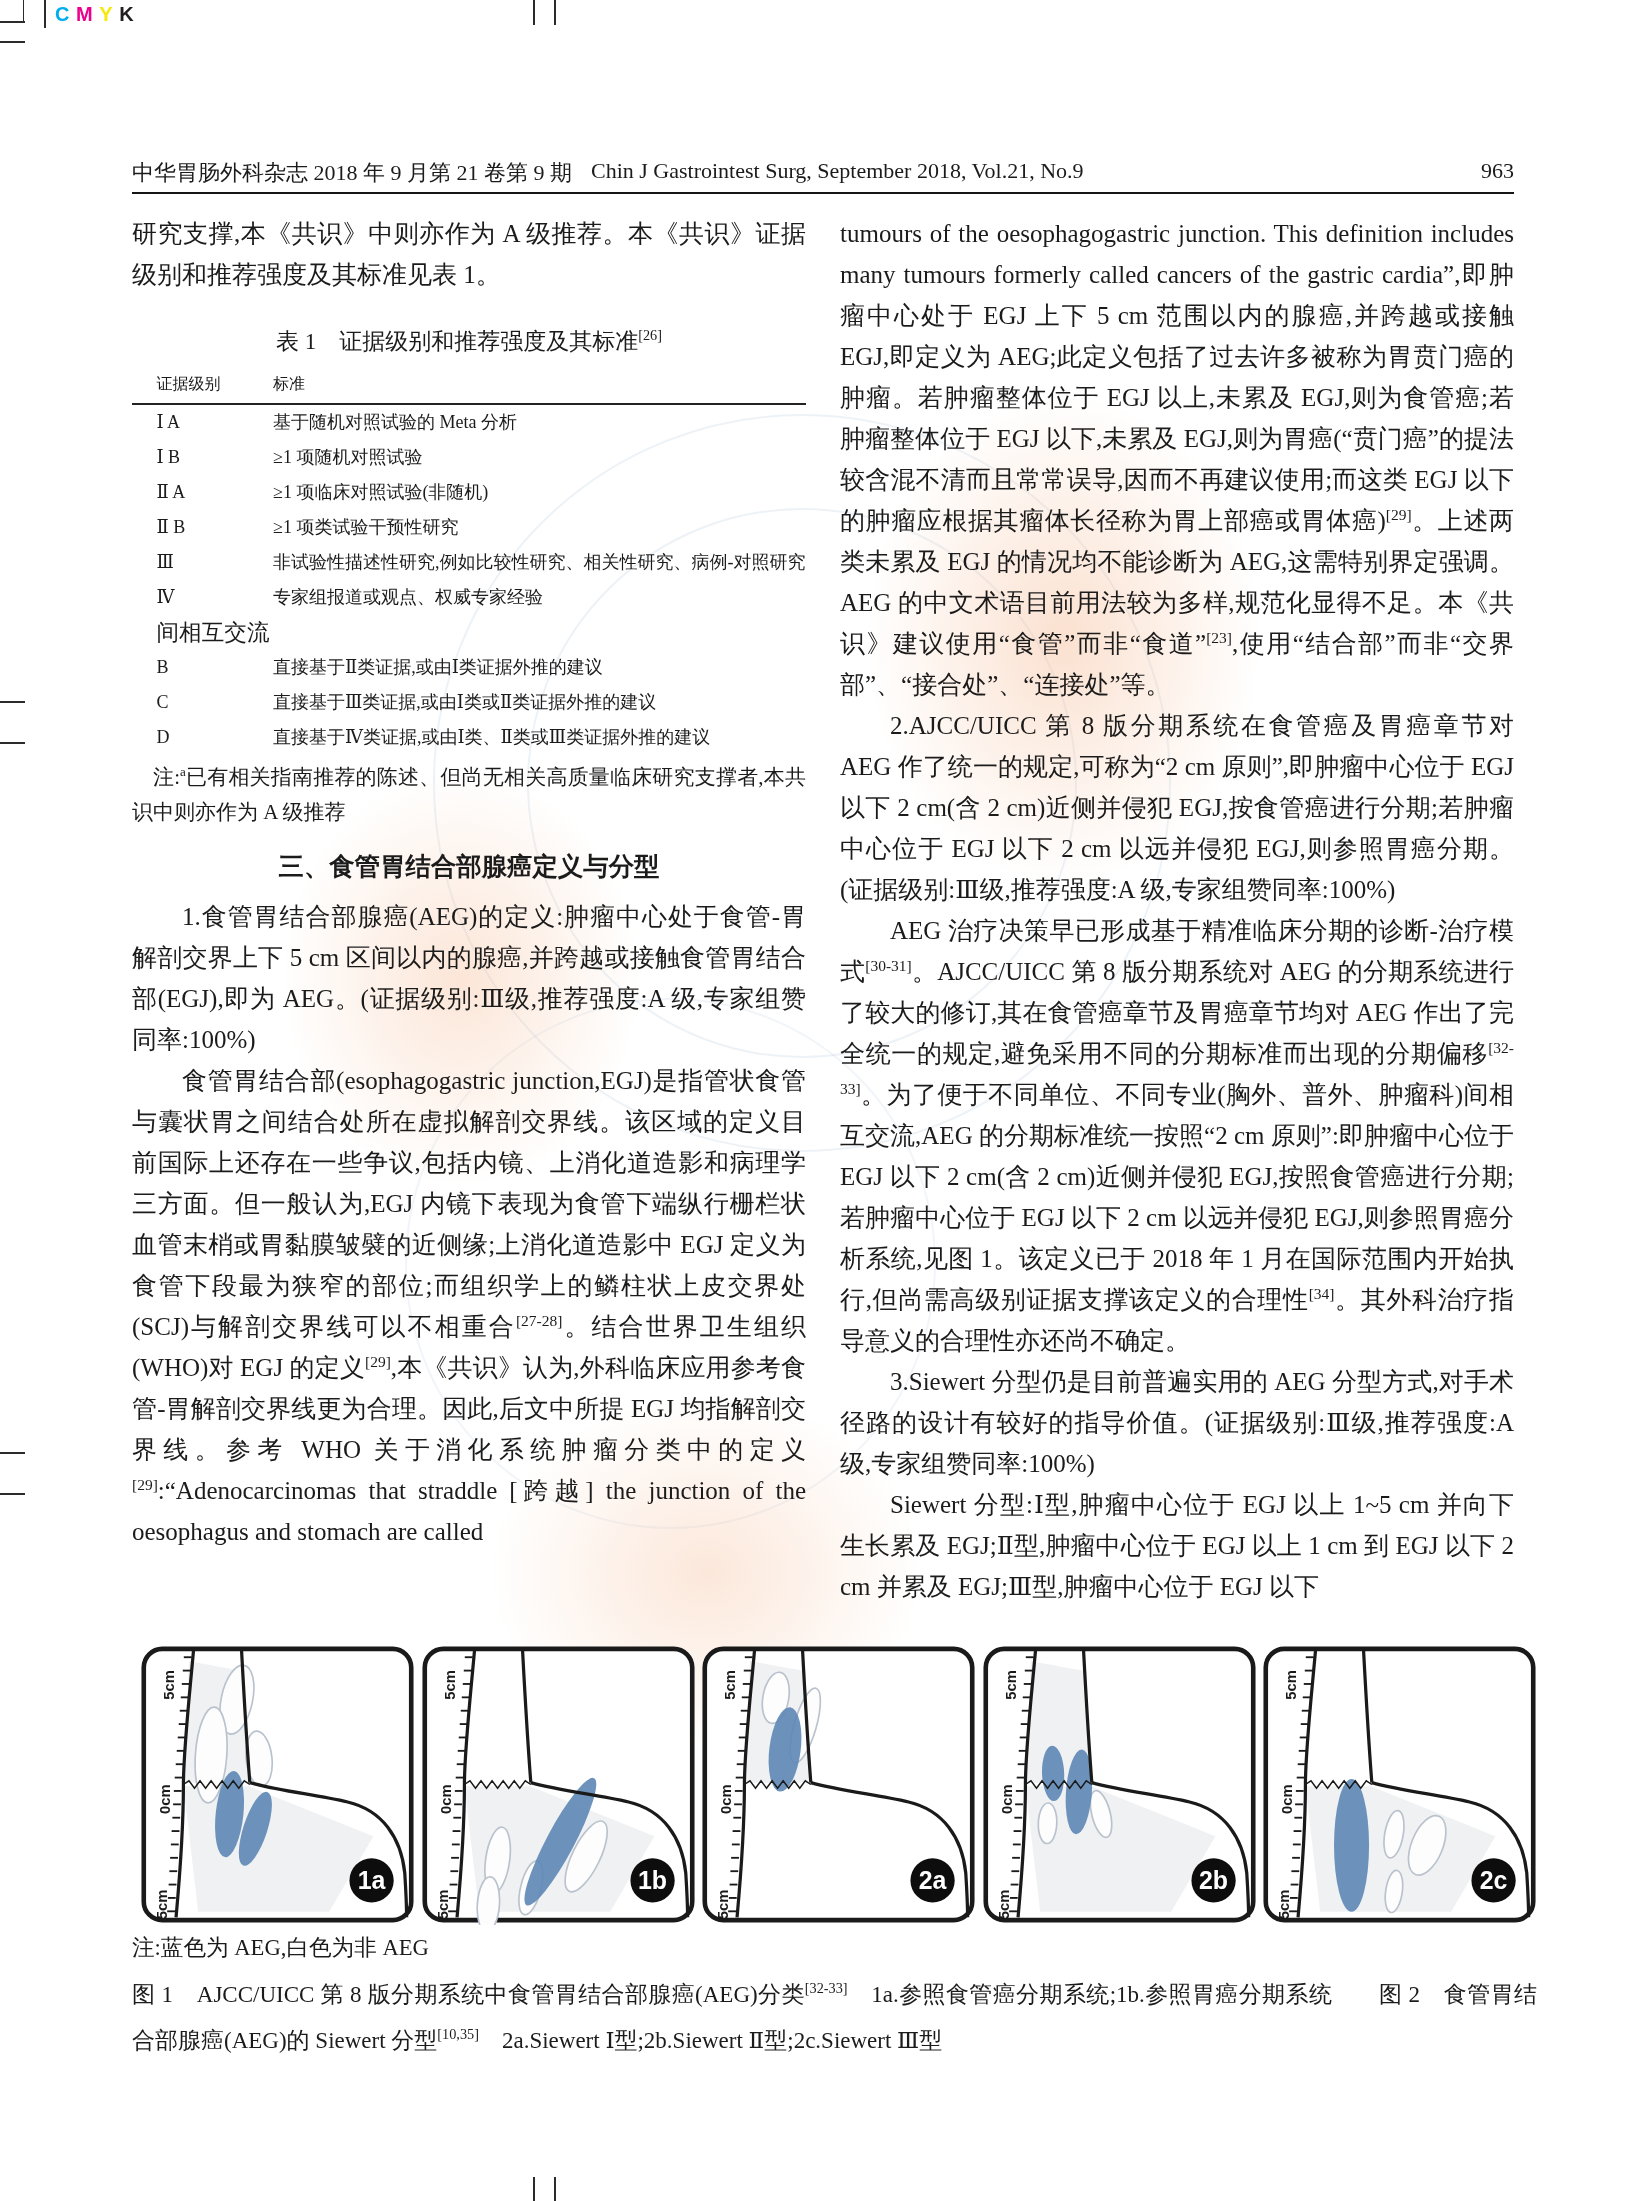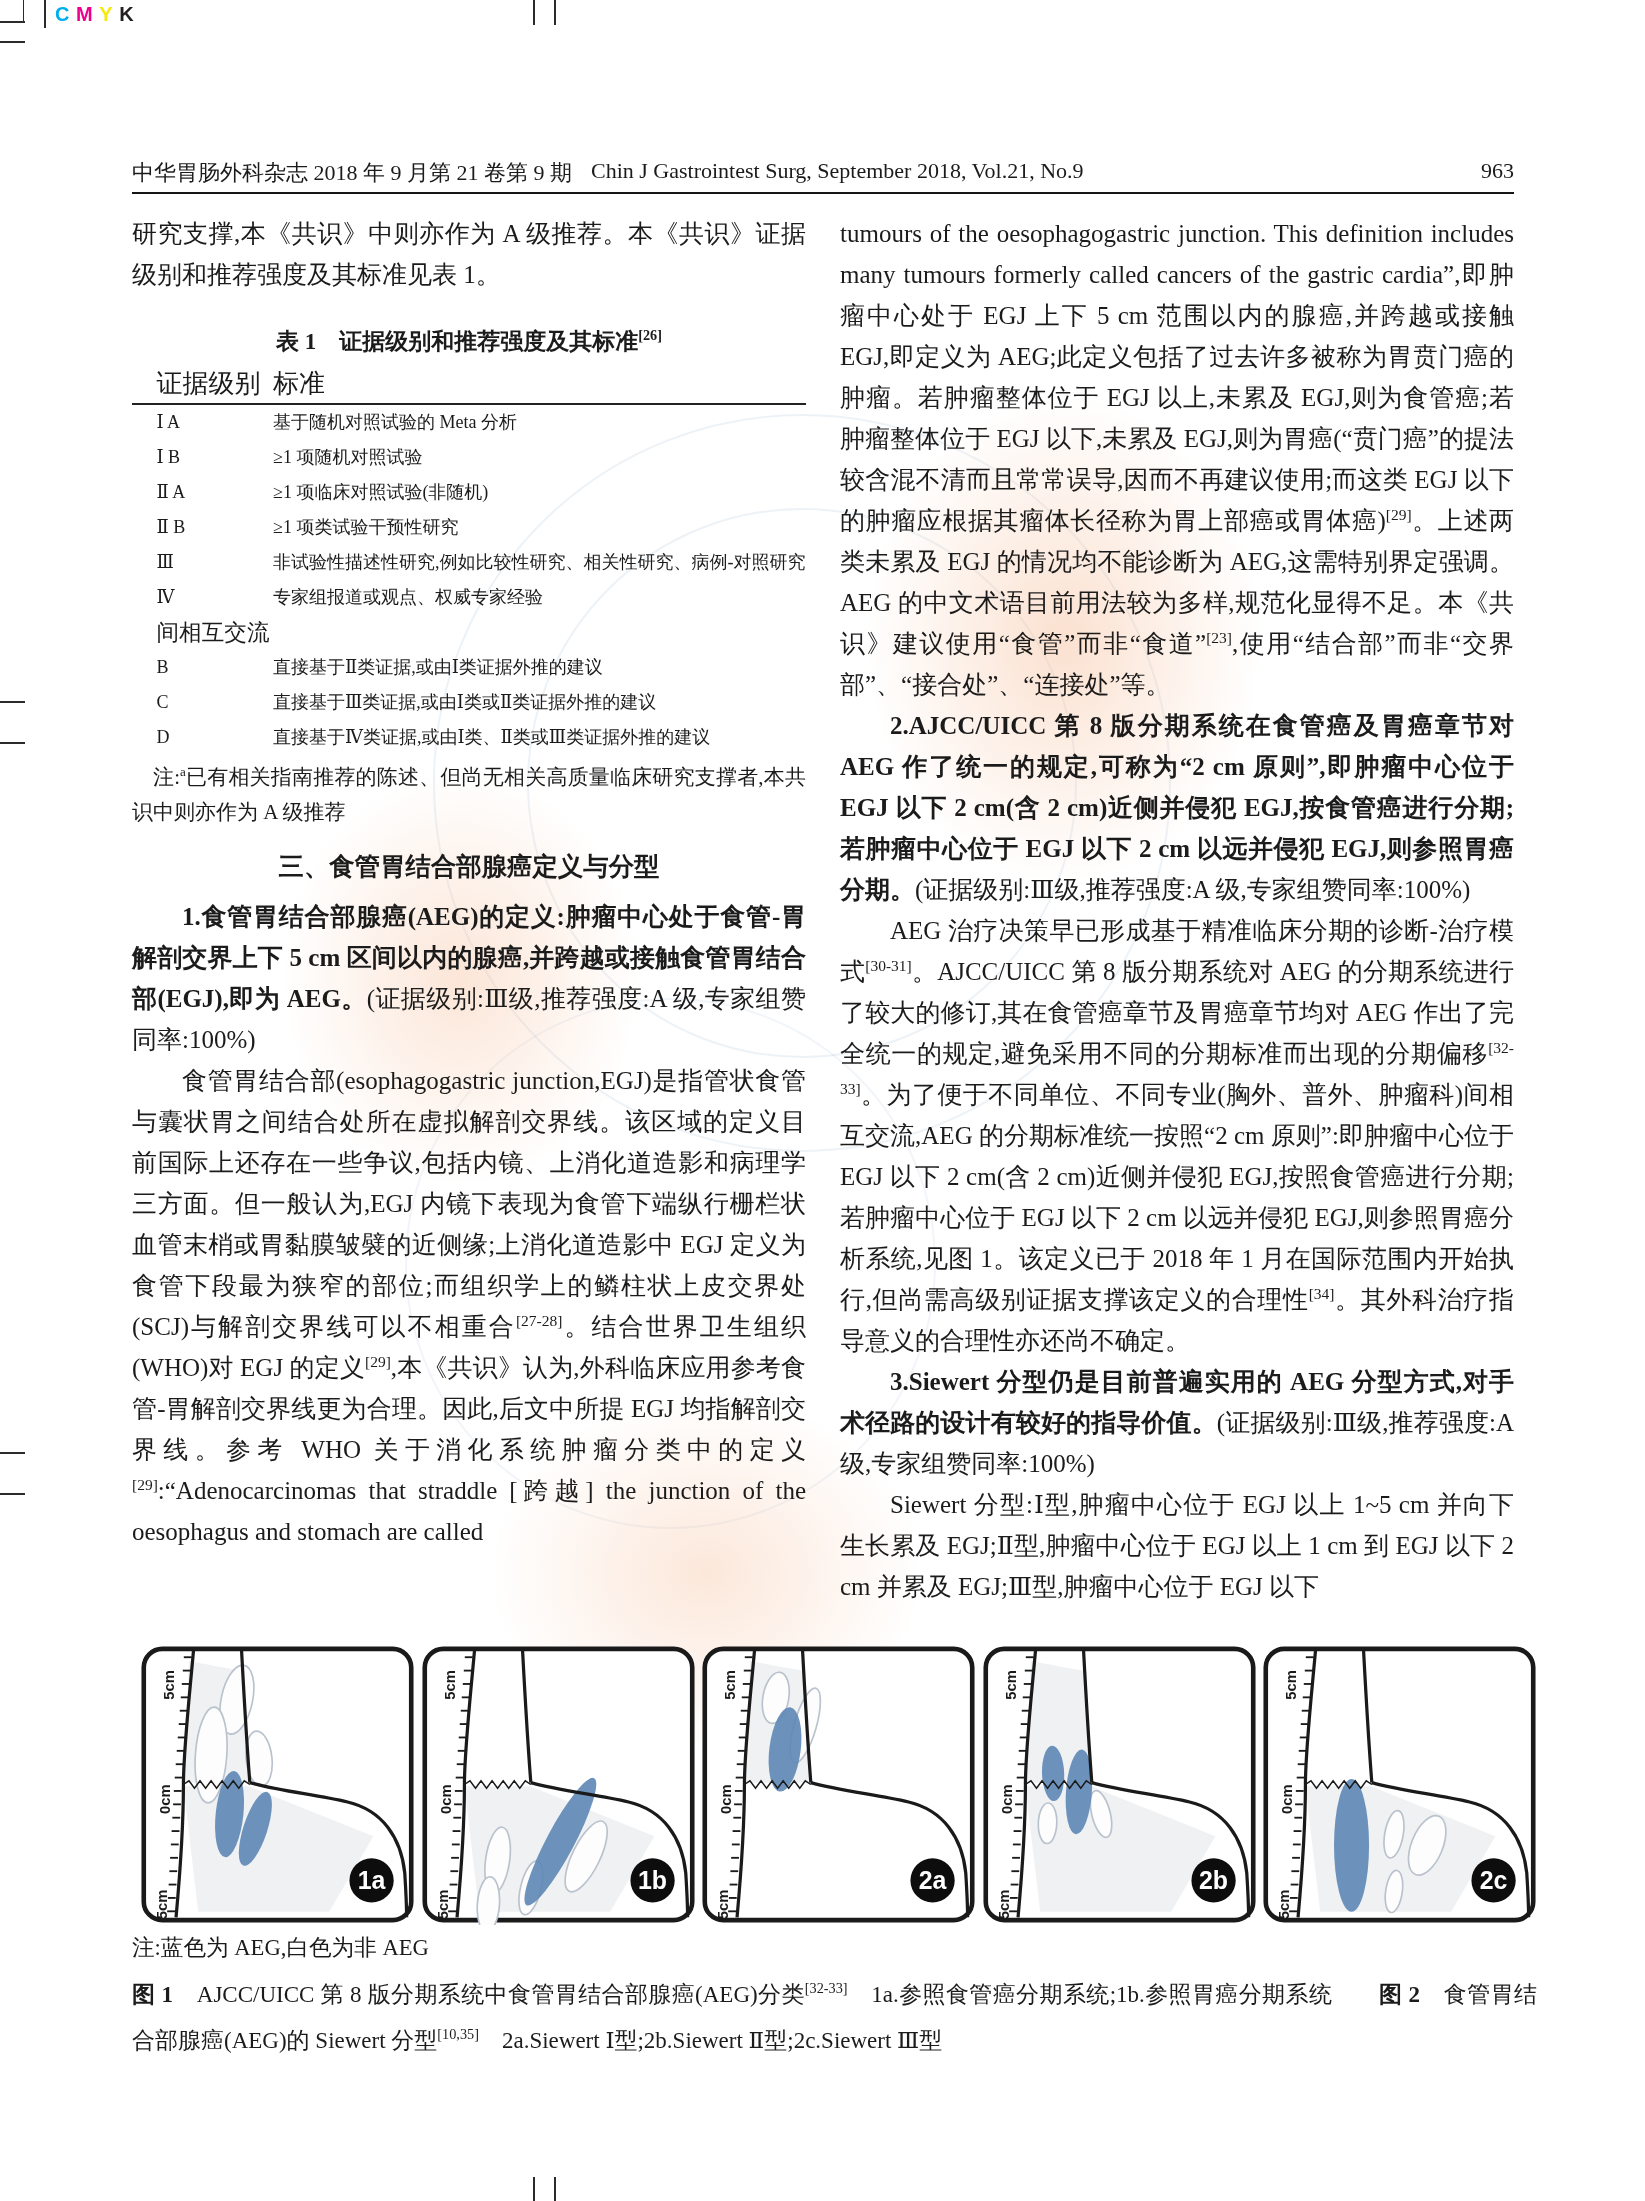--- a/index.html
+++ b/index.html
@@ -20,27 +20,27 @@
   .pagehead .jen{margin-left:19px;}
   .pagehead .pageno{margin-left:auto;}
   .headrule{position:absolute;left:132px;top:192px;width:1382px;height:2.4px;background:#151515;}
   
   .col{position:absolute;top:213px;width:674px;font-size:25px;line-height:41px;
        text-align:justify;z-index:2;}
   .col.left{left:132px;}
   .col.right{left:840px;}
   p.body{margin:0;}
   .ind{text-indent:2em;}
-  .b{font-weight:bold;margin-top:20px;}
+  .b{font-weight:normal;margin-top:20px;}
   sup{font-size:0.62em;line-height:0;vertical-align:super;}
   .sec{font-size:25.4px;font-weight:bold;text-align:center;margin:13px 0 7.5px;line-height:43px;}
   
   .tbl{margin:28px 0 15px;}
   .t-title{text-align:center;font-size:23px;font-weight:bold;line-height:38px;margin-bottom:3.8px;}
-  .t-head{display:grid;grid-template-columns:141px 1fr;font-size:26px;line-height:38px;
+  .t-head{display:grid;grid-template-columns:141px 1fr;font-size:16px;line-height:38px;
           border-bottom:2.4px solid #222;}
   .t-head .h1{padding-left:24.5px;}
   .t-head .h2{}
   .t-row{display:grid;grid-template-columns:141px 1fr;font-size:18px;line-height:35px;}
   .t-row .g{padding-left:24.5px;}
   .t-span{font-size:22.6px;line-height:35px;padding-left:24.5px;}
   .t-note{font-size:21px;line-height:35px;margin-top:5.6px;text-align:justify;text-indent:1em;}
   
   .figs{position:absolute;left:141px;top:1644px;display:flex;gap:7.5px;z-index:2;}
   .fig-note{position:absolute;left:132px;top:1932px;font-size:22.6px;z-index:2;}

